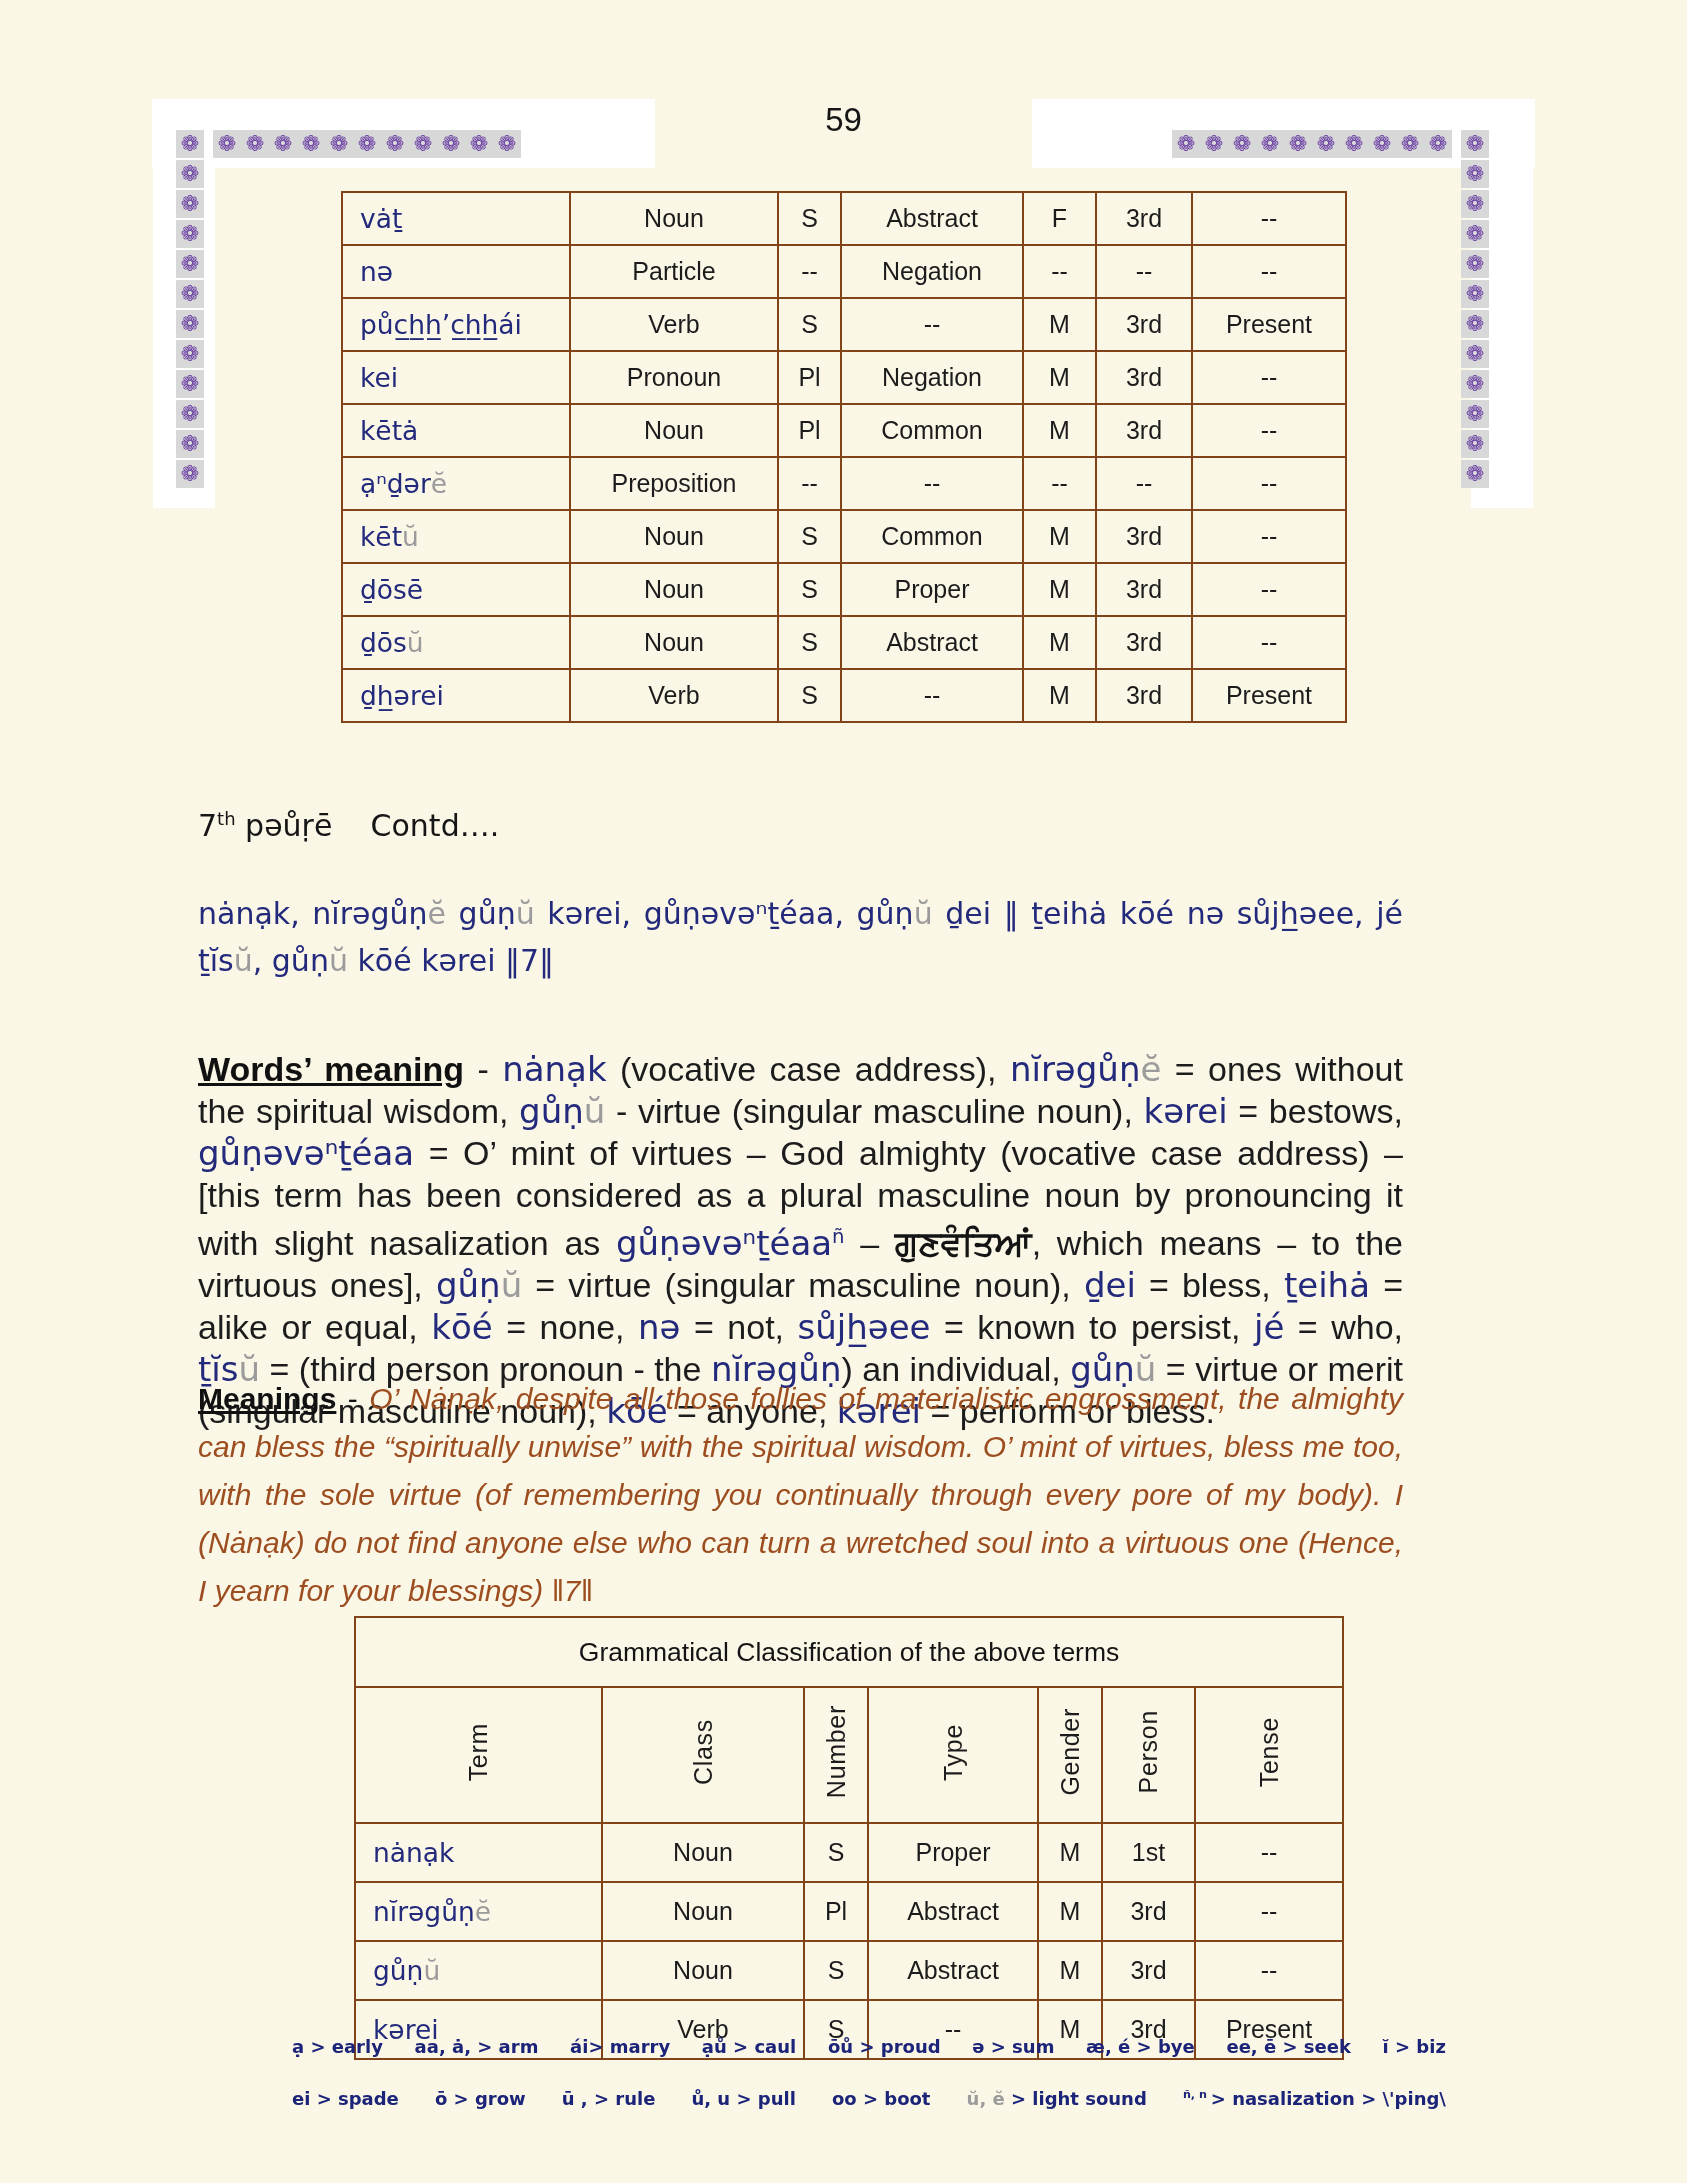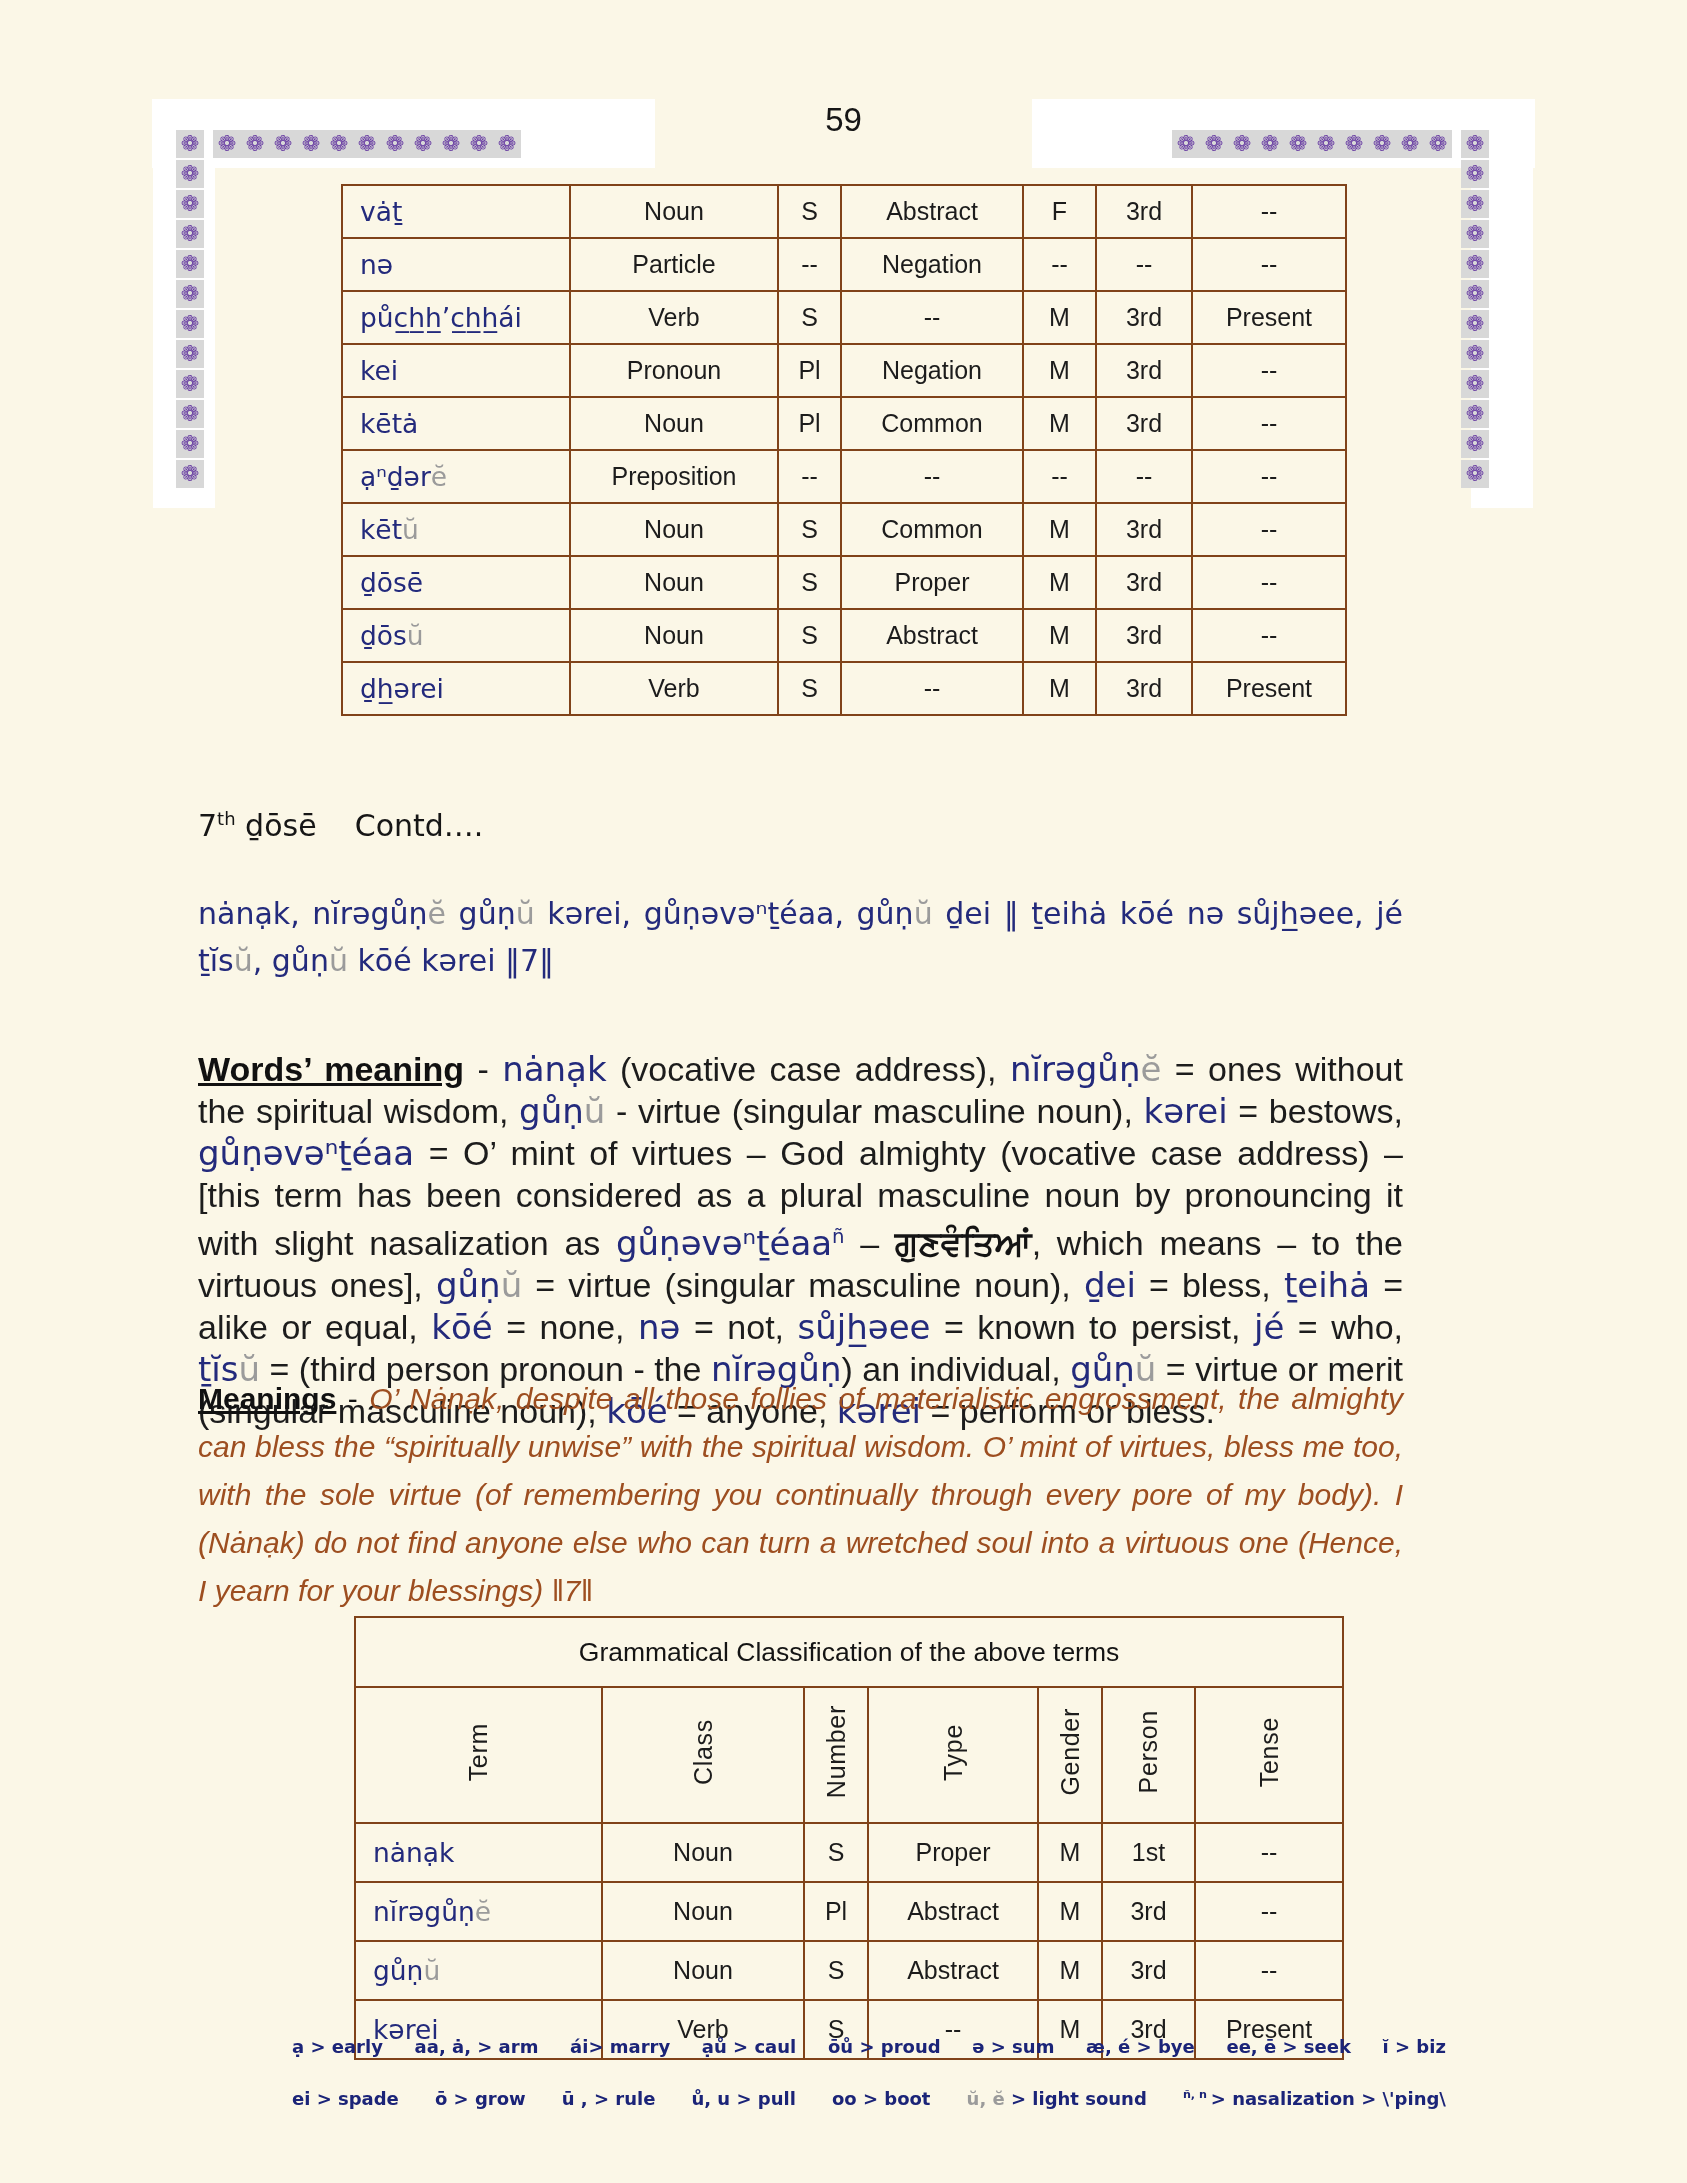--- a/index.html
+++ b/index.html
@@ -21,21 +21,21 @@
   .tile{width:28px;height:28px;display:flex;align-items:center;justify-content:center;
         font-size:22px;line-height:28px;color:#6a3fa3;background:#d8d8d8;
         font-family:"DejaVu Sans",sans-serif;}
 
   
   .pagenum{position:absolute;left:0;top:101px;width:1687px;text-align:center;
            font-size:33px;color:#161616;}
 
   
   table{position:absolute;border-collapse:collapse;table-layout:fixed;}
-  #t1{left:341px;top:184px;width:1004px;border:2.6px solid #80431a;padding-left:47px;}
+  #t1{left:341px;top:191px;width:1004px;border:2.6px solid #80431a;padding-left:47px;}
   #t2{left:354px;top:1616px;width:989px;border:2.6px solid #80431a;}
   #t1 td,#t2 td{border:2px solid #80431a;font-size:25px;color:#1c1c1c;
                 text-align:center;overflow:hidden;}
   #t1 td{height:49px;}
   #t2 td.datacell{height:55px;}
   .term-cell{text-align:left !important;padding-left:17px;}
   .term-cell span{font-size:26.5px;}
   #t2 .title-cell{height:66px;font-size:26.5px;text-align:center;color:#141414;}
   #t2 .vhead-cell{height:132px;vertical-align:middle;}
   .vert{writing-mode:vertical-rl;transform:rotate(180deg);font-size:25px;
@@ -248,21 +248,21 @@
           <td>Verb</td>
           <td>S</td>
           <td>--</td>
           <td>M</td>
           <td>3rd</td>
           <td>Present</td>
         </tr>
       </tbody>
   </table>
 
-  <div id="heading"><span>7</span><span class="hsup">th</span><span> ḏōsē    Contd….</span></div>
+  <div id="heading"><span>7</span><span class="hsup">th</span><span> pəůṛē    Contd….</span></div>
 
   <p id="hymn"><span class="seg-n">nȧnạk, nĭrəgůṇ</span><span class="seg-g">ĕ</span><span class="seg-n"> gůṇ</span><span class="seg-g">ŭ</span><span class="seg-n"> kərei, gůṇəvəⁿṯéaa, gůṇ</span><span class="seg-g">ŭ</span><span class="seg-n"> ḏei ‖ ṯeihȧ kōé nə sůjh̲əee, jé ṯĭs</span><span class="seg-g">ŭ</span><span class="seg-n">, gůṇ</span><span class="seg-g">ŭ</span><span class="seg-n"> kōé kərei ‖7‖</span></p>
 
   <p id="words"><span class="wlabel">Words’ meaning</span><span class="seg-b"> - </span><span><span class="seg-n">nȧnạk</span><span class="seg-b"> (vocative case address), </span><span class="seg-n">nĭrəgůṇ</span><span class="seg-g">ĕ</span><span class="seg-b"> = ones without the spiritual wisdom, </span><span class="seg-n">gůṇ</span><span class="seg-g">ŭ</span><span class="seg-b"> - virtue (singular masculine noun),  </span><span class="seg-n">kərei</span><span class="seg-b"> = bestows, </span><span class="seg-n">gůṇəvəⁿṯéaa</span><span class="seg-b"> = O’ mint of virtues – God almighty (vocative case address) – [this term has been considered as a plural masculine noun by pronouncing it with slight nasalization as </span><span class="seg-n">gůṇəvəⁿṯéaa</span><span class="seg-n seg-sup">ñ</span><span class="seg-b"> – </span><span class="seg-pa">ਗੁਣਵੰਤਿਆਂ</span><span class="seg-b">, which means – to the virtuous ones], </span><span class="seg-n">gůṇ</span><span class="seg-g">ŭ</span><span class="seg-b"> = virtue (singular masculine noun), </span><span class="seg-n">ḏei</span><span class="seg-b"> = bless, </span><span class="seg-n">ṯeihȧ</span><span class="seg-b"> = alike or equal, </span><span class="seg-n">kōé</span><span class="seg-b"> = none, </span><span class="seg-n">nə</span><span class="seg-b"> = not,  </span><span class="seg-n">sůjh̲əee</span><span class="seg-b"> = known to persist, </span><span class="seg-n">jé</span><span class="seg-b"> = who, </span><span class="seg-n">ṯĭs</span><span class="seg-g">ŭ</span><span class="seg-b"> = (third person pronoun - the </span><span class="seg-n">nĭrəgůṇ</span><span class="seg-b">) an individual, </span><span class="seg-n">gůṇ</span><span class="seg-g">ŭ</span><span class="seg-b"> = virtue or merit (singular masculine noun), </span><span class="seg-n">kōé</span><span class="seg-b"> = anyone,  </span><span class="seg-n">kərei</span><span class="seg-b"> = perform or bless.</span></span></p>
 
   <p id="meanings"><span class="mlabel">Meanings</span><span class="msep"> - </span><span>O’ Nȧnạk, despite all those follies of materialistic engrossment, the almighty can bless the “spiritually unwise” with the spiritual wisdom. O’ mint of virtues, bless me too, with the sole virtue (of remembering you continually through every pore of my body). I (Nȧnạk) do not find anyone else who can turn a wretched soul into a virtuous one (Hence, I yearn for your blessings) ‖7‖</span></p>
 
   <table id="t2">
     <colgroup>
       <col style="width:247px">

